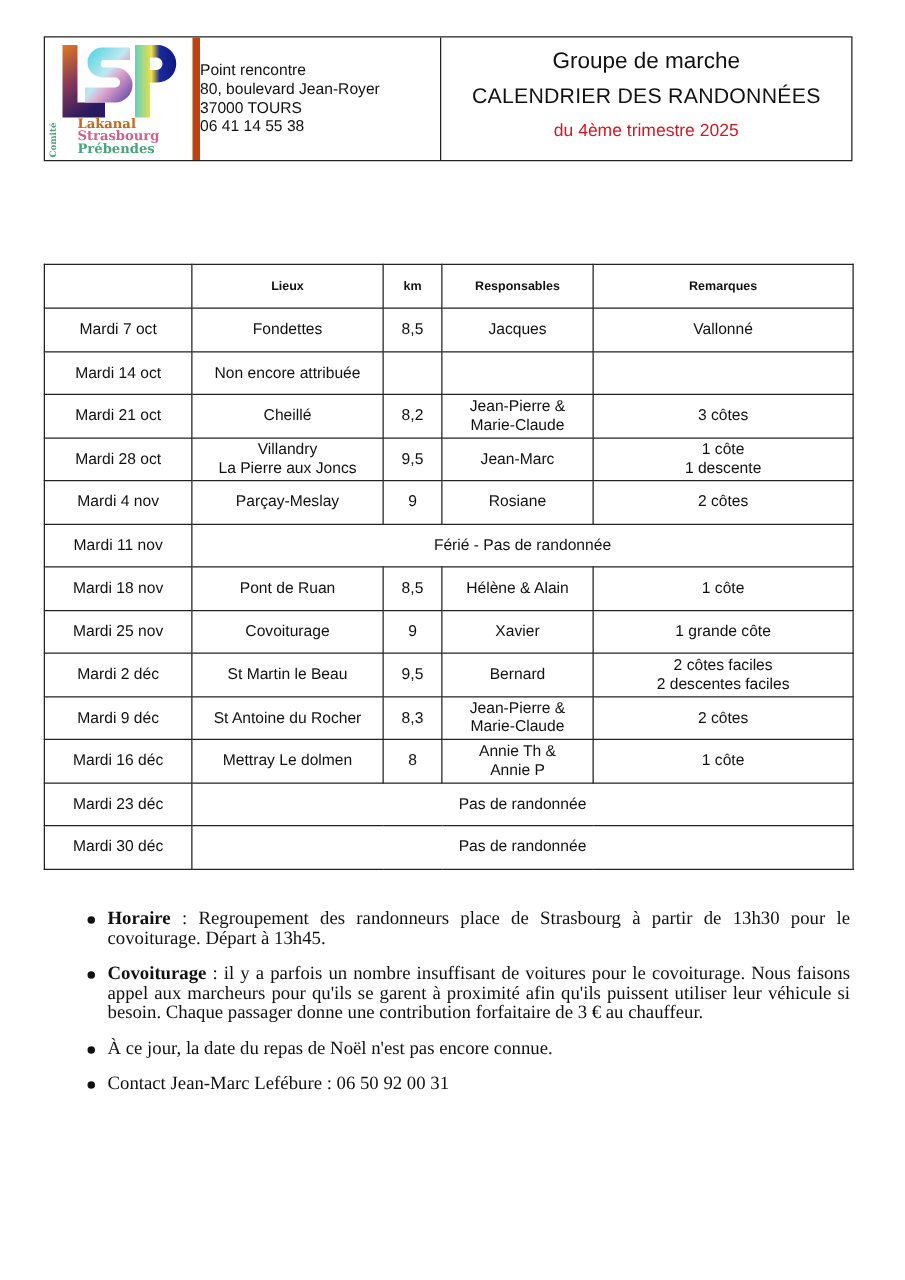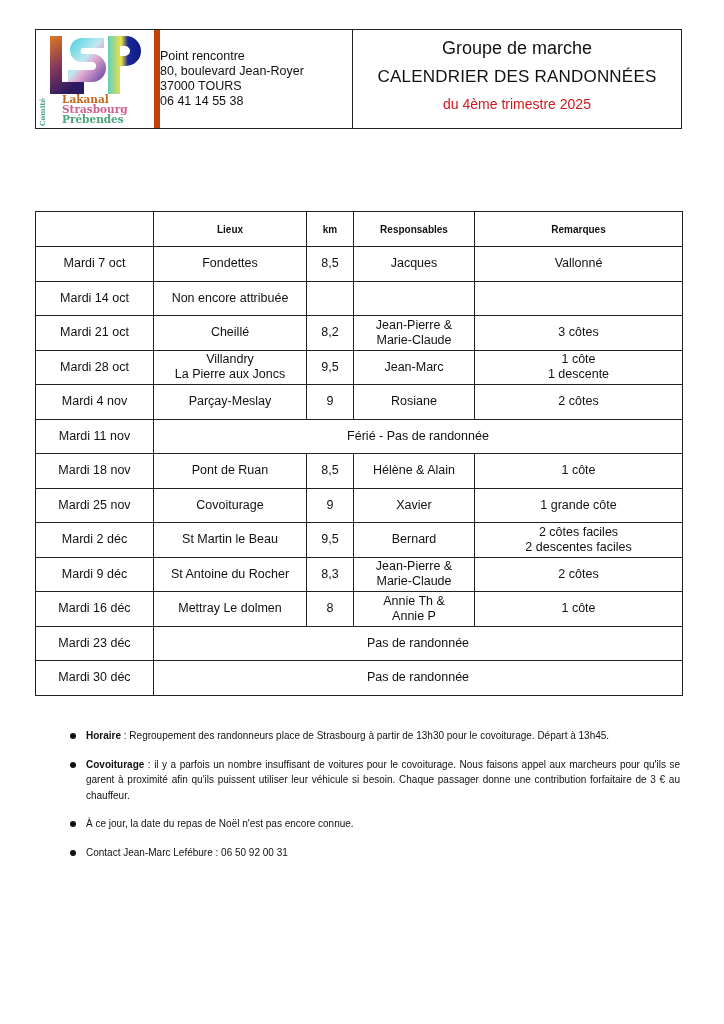--- a/index.html
+++ b/index.html
@@ -24,21 +24,21 @@
   table.cal td, table.cal th { border: 1px solid #222; text-align: center; vertical-align: middle; font-size: 12.5px; line-height: 15px; padding: 0 2px; }
   table.cal th { font-size: 10px; font-weight: bold; height: 34px; }
   table.cal td { height: 33.5px; }
   col.c-date { width: 118px; }
   col.c-lieu { width: 153px; }
   col.c-km { width: 47px; }
   col.c-resp { width: 121px; }
   col.c-rem { width: 208px; }
   .multiline { white-space: pre-line; }
 
-  ul.notes { position: absolute; left: 66px; top: 728px; width: 614px; margin: 0; padding: 0; list-style: none; font-size: 10px; line-height: 15.5px; text-align: justify; }
+  ul.notes { position: absolute; left: 66px; top: 728px; width: 614px; margin: 0; padding: 0; list-style: none; font-size: 15px; line-height: 15.5px; text-align: justify; font-family: Liberation Serif, serif; }
   ul.notes li { position: relative; padding-left: 20px; margin-bottom: 13px; }
   ul.notes li .bullet { position: absolute; left: 4px; top: 5px; width: 6px; height: 6px; border-radius: 50%; background: #111; }
   ul.notes li b { font-weight: bold; }
 </style>
 </head>
 <body>
 
 <div class="header-box">
   <div class="logo-cell">
     <svg class="logo-letters" viewBox="0 0 96 62" xmlns="http://www.w3.org/2000/svg">

